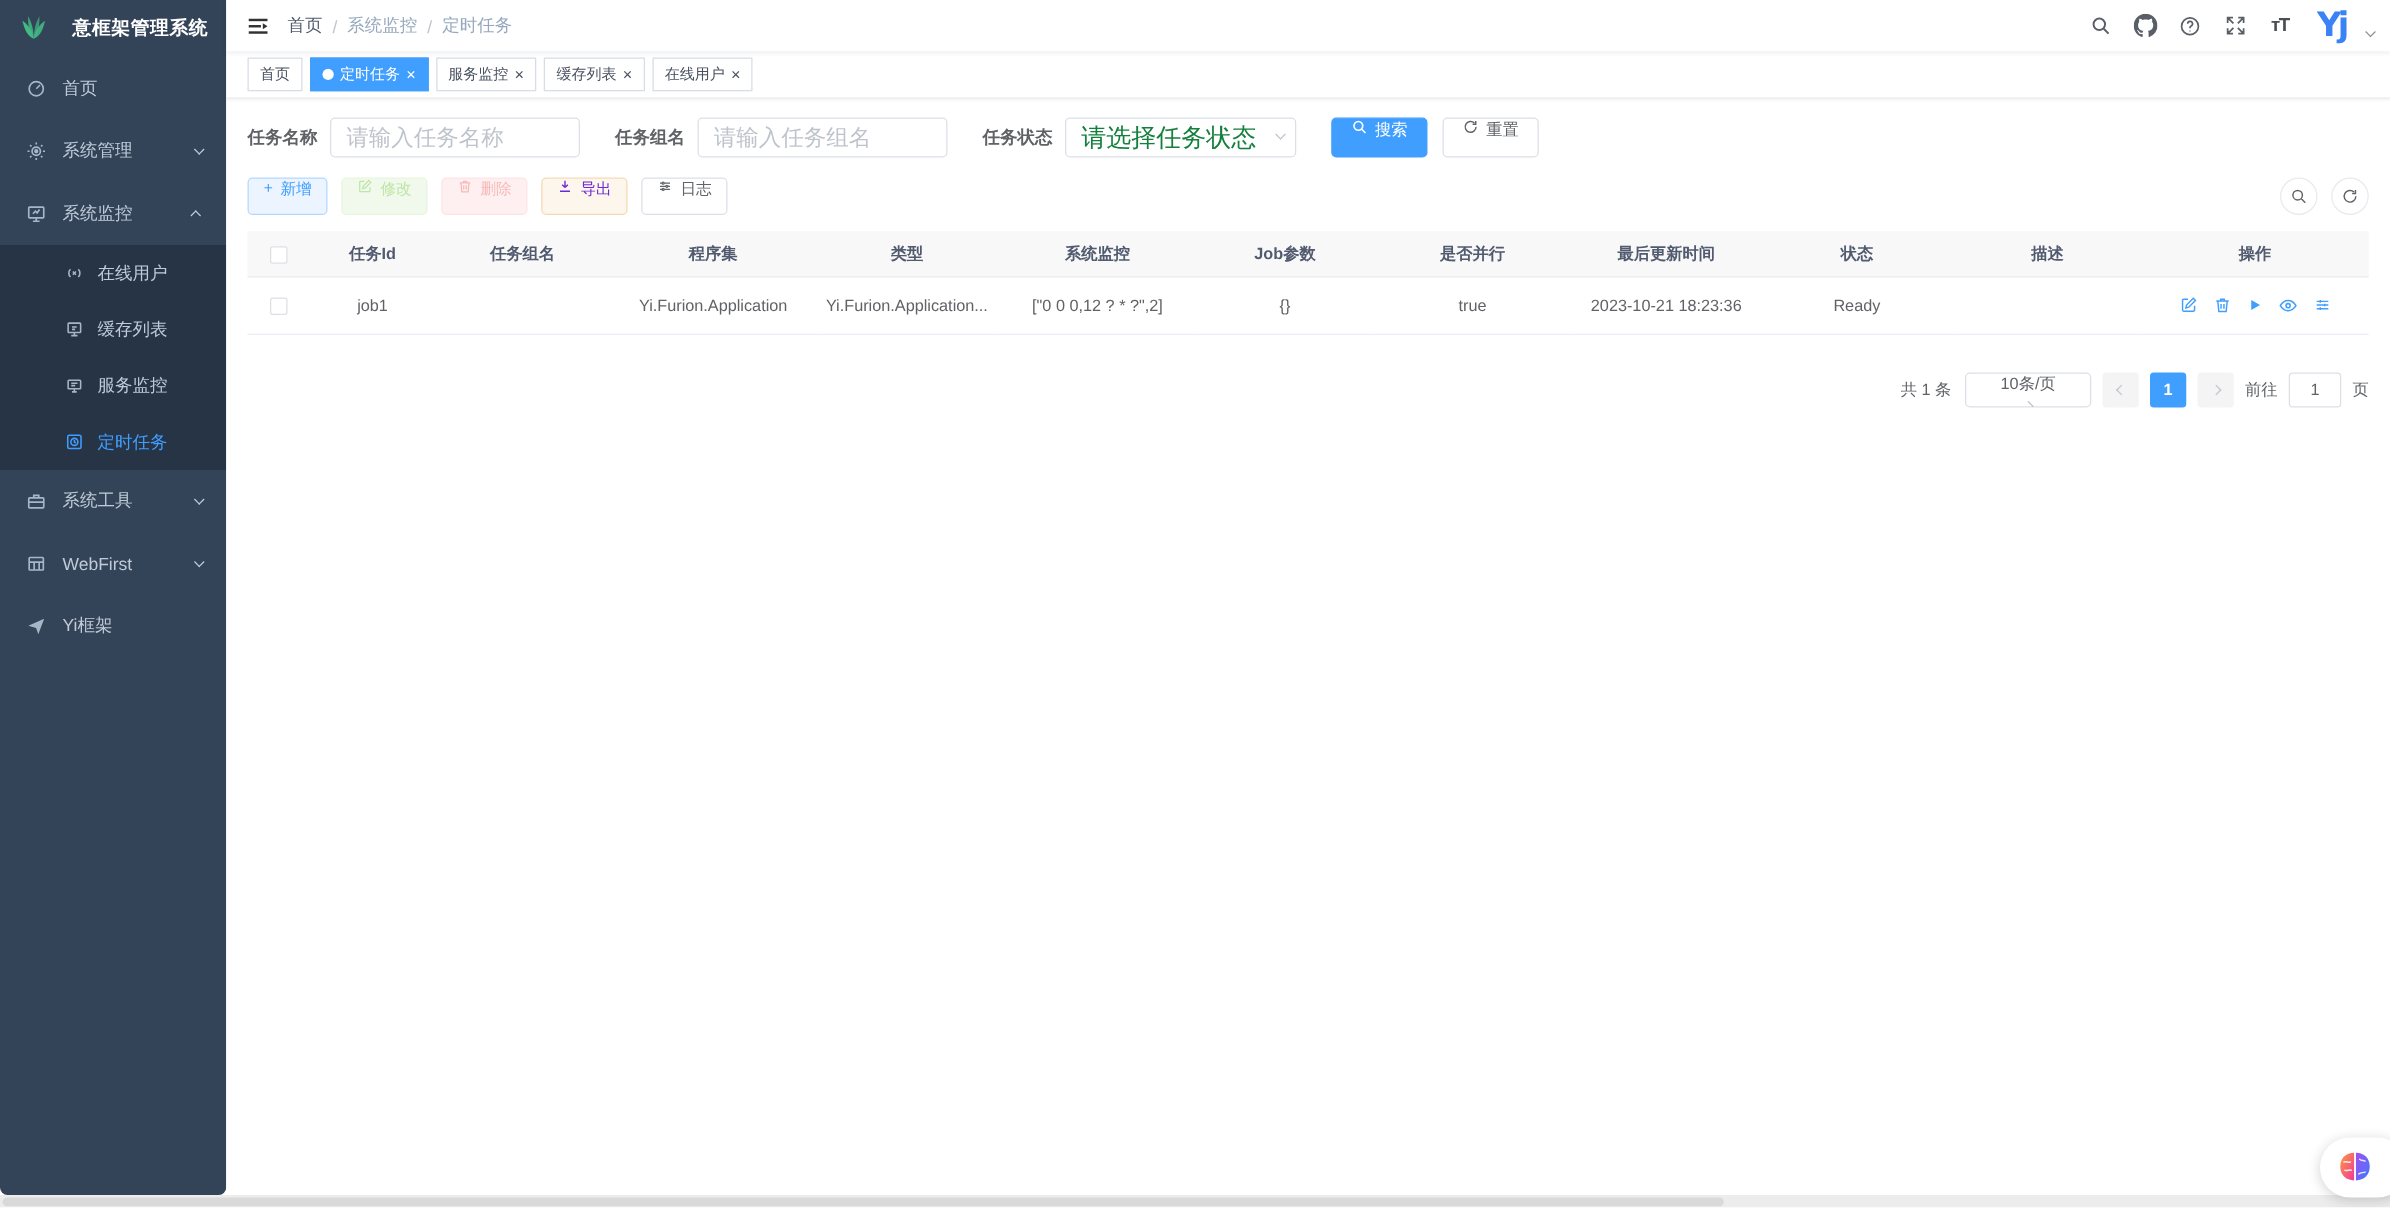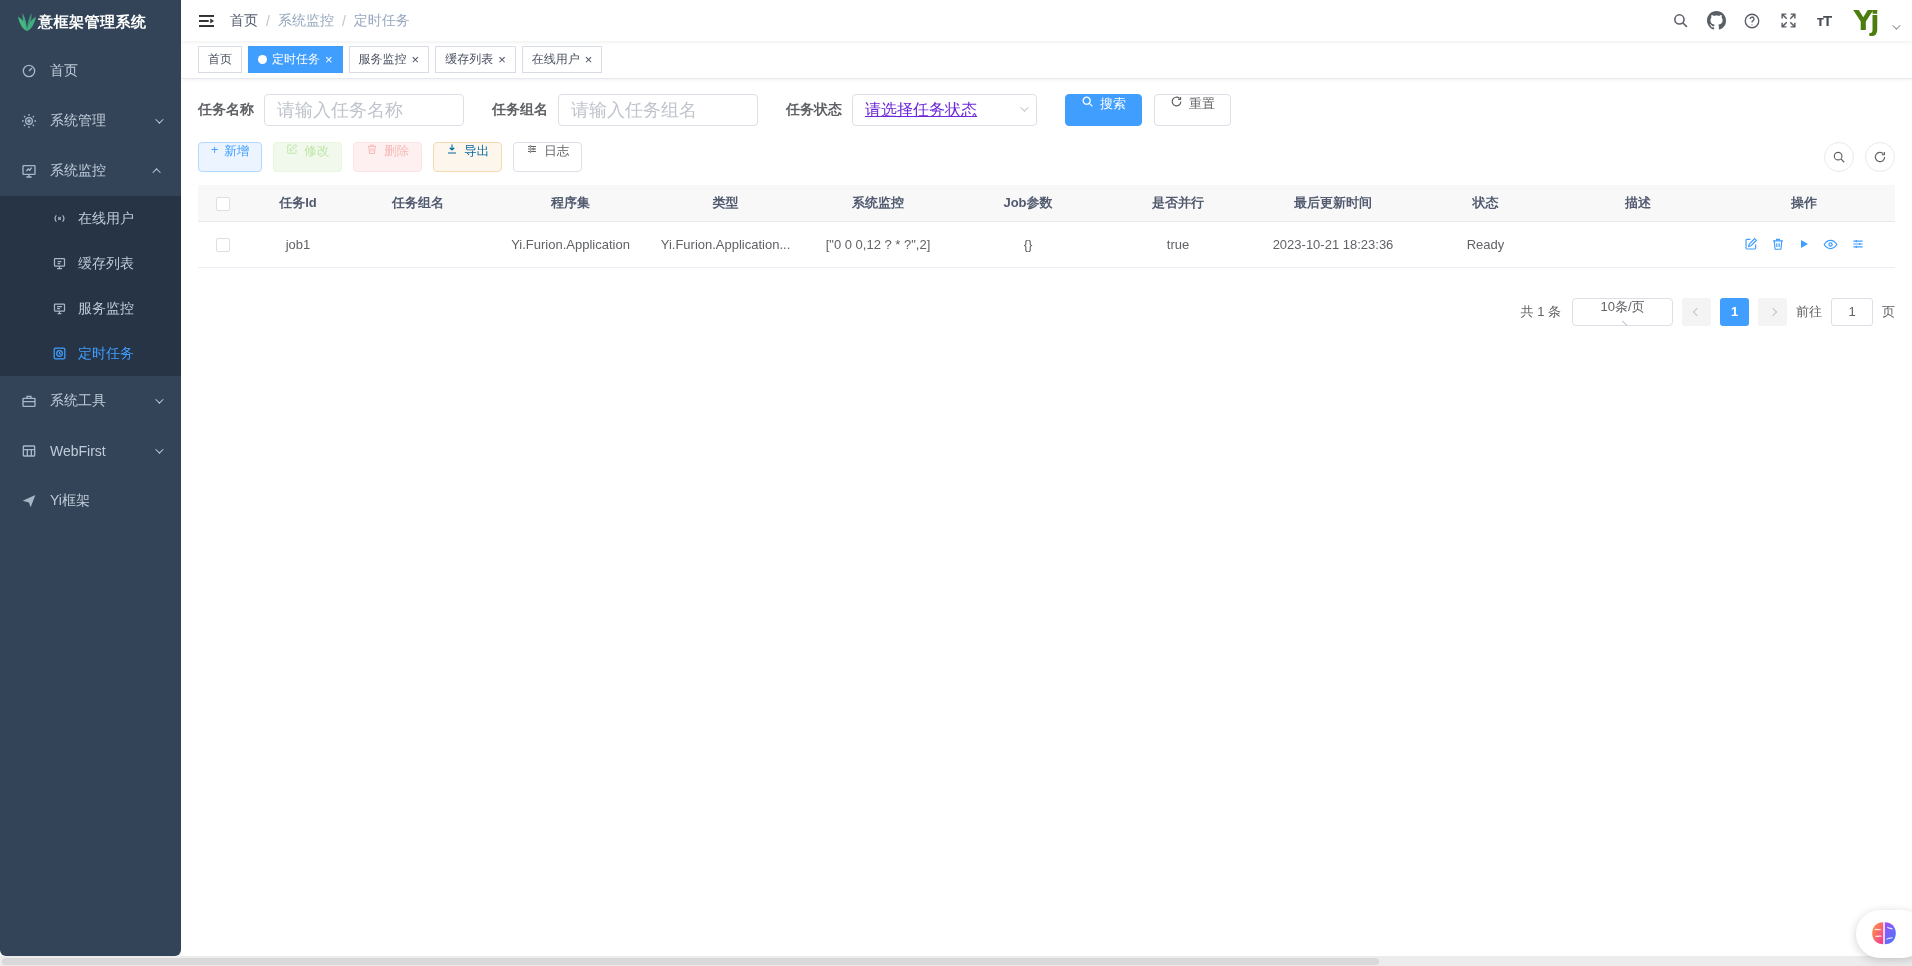--- a/index.html
+++ b/index.html
@@ -1,21 +1,21 @@
 <!DOCTYPE html>
 <html><head>
 <meta charset="utf-8">
 <style>
   * { box-sizing: border-box; margin: 0; padding: 0; }
   html,body { width:1912px; height:966px; overflow:hidden; font-family:"Liberation Sans","DejaVu Sans",sans-serif; background:#fff; }
   .app { position:relative; width:1912px; height:966px; }
 
   
   .sidebar { position:absolute; left:0; top:0; width:181px; height:956px; background:#344458; border-bottom-left-radius:6px; border-bottom-right-radius:6px; overflow:hidden; }
-  .logo-row { height:44px; display:flex; align-items:center; padding-left:16px; gap:0; }
+  .logo-row { height:44px; display:flex; align-items:center; padding-left:16px; gap:20px; }
   .logo-title { color:#fff; font-weight:bold; font-size:15px; letter-spacing:.5px; white-space:nowrap; }
   .menu { padding-top:2px; }
   .menu-item { height:50px; display:flex; align-items:center; padding:0 14px 0 20px; color:#bfcbd9; font-size:14px; cursor:pointer; position:relative; }
   .menu-item .mi-icon { width:18px; margin-right:12px; display:flex; justify-content:center; color:#a7b6c7; }
   .menu-item .arrow { position:absolute; right:20px; }
   .submenu { background:#263445; }
   .submenu .menu-item { height:45px; padding-left:50px; }
   .submenu .menu-item .mi-icon { margin-right:10px; }
   .menu-item.active { color:#409eff; }
   .menu-item.active .mi-icon { color:#409eff; }
@@ -28,51 +28,51 @@
   
   .navbar { position:absolute; left:181px; top:0; right:0; height:41px; background:#fff; display:flex; align-items:center; box-shadow:0 1px 4px rgba(0,21,41,.08); z-index:5; }
   .hamburger { padding:0 14px 0 16px; display:flex; align-items:center; color:#303133; cursor:pointer; }
   .breadcrumb { display:flex; align-items:center; gap:8px; font-size:14px; }
   .crumb-first { color:#515a6e; }
   .crumb-sep { color:#c0c4cc; }
   .crumb-rest { color:#97a8be; }
   .nav-right { margin-left:auto; display:flex; align-items:center; gap:8px; padding-right:14px; }
   .nav-icon-btn { width:28px; height:28px; display:flex; align-items:center; justify-content:center; color:#5a5e66; cursor:pointer; }
   .font-size-icon { font-size:15px; font-weight:bold; color:#4a4e55; letter-spacing:-1px; }
-  .avatar-logo { width:38px; height:34px; display:flex; align-items:center; justify-content:center; font-weight:900; font-size:27px; letter-spacing:-3px; color:#4d7c0f; cursor:pointer; font-family:"DejaVu Sans",sans-serif; }
+  .avatar-logo { width:38px; height:34px; display:flex; align-items:center; justify-content:center; font-weight:900; font-size:27px; letter-spacing:-3px; color:#3b82f6; cursor:pointer; font-family:"DejaVu Sans",sans-serif; }
   .avatar-caret { color:#8c8f94; font-size:12px; margin-top:12px; cursor:pointer; }
 
   
   .tags-bar { position:absolute; left:181px; top:41px; right:0; height:38px; background:#fff; display:flex; align-items:center; padding-left:17px; gap:6px; border-bottom:1px solid #e6e9ee; box-shadow:0 1px 3px rgba(0,0,0,.06); z-index:4; }
   .tag { display:inline-flex; align-items:center; gap:5px; height:27px; padding:0 9px; border:1px solid #d8dce5; background:#fff; color:#495060; font-size:12px; cursor:pointer; }
   .tag .tag-close { font-size:13px; line-height:1; color:inherit; }
   .tag.active { background:#409eff; border-color:#409eff; color:#fff; }
   .tag .tag-dot { width:9px; height:9px; border-radius:50%; background:#fff; display:inline-block; }
 
   
   .content { position:absolute; left:181px; top:79px; right:0; bottom:10px; background:#fff; padding:15px 17px 0 17px; }
 
   .filter-row { display:flex; align-items:center; }
   .filter-group { display:flex; align-items:center; margin-right:28px; }
   .filter-label { font-size:14px; font-weight:bold; color:#606266; margin-right:10px; white-space:nowrap; }
   .el-input { width:200px; height:32px; border:1px solid #dcdfe6; border-radius:4px; padding:0 12px; font-size:18px; color:#606266; outline:none; font-family:inherit; }
   .el-input::placeholder { color:#bfc4cc; }
   .el-select { width:185px; height:32px; border:1px solid #dcdfe6; border-radius:4px; padding:0 10px 0 12px; display:flex; align-items:center; justify-content:space-between; cursor:pointer; }
-  .el-select .placeholder { font-size:16px; color:#6d28d9;text-decoration:underline; }
+  .el-select .placeholder { font-size:20px; color:#15803d; }
   .el-select .chev { color:#c0c4cc; margin-top:-3px; }
   .btn { display:inline-flex; align-items:flex-start; justify-content:center; gap:6px; height:32px; padding:0 15px; border-radius:4px; font-size:13px; cursor:pointer; border:1px solid transparent; white-space:nowrap; }
   .btn-primary { background:#409eff; border-color:#409eff; color:#fff; }
   .btn-default { background:#fff; border-color:#dcdfe6; color:#606266; }
 
   .toolbar-row { display:flex; align-items:center; margin-top:16px; }
   .btn-sm { height:30px; padding:0 12px; font-size:12.5px; margin-right:11px; }
   .btn-plain-blue   { background:#ecf5ff; border-color:#b3d8ff; color:#409eff; }
   .btn-plain-green  { background:#f0f9eb; border-color:#e7f6dc; color:#bfe5a8; cursor:not-allowed; }
   .btn-plain-red    { background:#fef0f0; border-color:#fde4e4; color:#f8b9b9; cursor:not-allowed; }
-  .btn-plain-orange { background:#fdf6ec; border-color:#f5dab1; color:#0369a1; }
+  .btn-plain-orange { background:#fdf6ec; border-color:#f5dab1; color:#6d28d9; }
   .toolbar-right { margin-left:auto; display:flex; gap:11px; }
   .circle-btn { width:30px; height:30px; border-radius:50%; border:1px solid #e8eaee; background:#fff; display:flex; align-items:center; justify-content:center; color:#606266; cursor:pointer; }
 
   
   .grid { margin-top:13px; width:100%; border-collapse:collapse; table-layout:fixed; }
   .grid th { background:#f8f8f9; color:#515a6e; font-size:13px; font-weight:bold; height:36px; text-align:center; border-bottom:1px solid #e8eaec; padding:0 4px; }
   .grid td { height:46px; text-align:center; font-size:13px; color:#606266; border-bottom:1px solid #ebeef5; padding:0 4px; overflow:hidden; white-space:nowrap; text-overflow:ellipsis; }
   .checkbox { display:inline-block; width:14px; height:14px; border:1px solid #dcdfe6; border-radius:2px; background:#fff; vertical-align:middle; cursor:pointer; }
   .row-actions { display:flex; align-items:center; justify-content:center; gap:13px; color:#409eff; }
   .row-actions .act { display:flex; cursor:pointer; }

